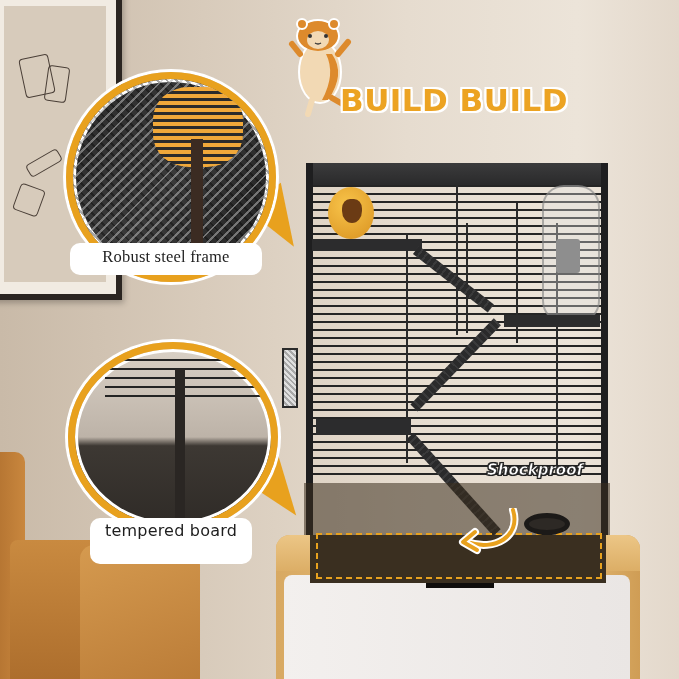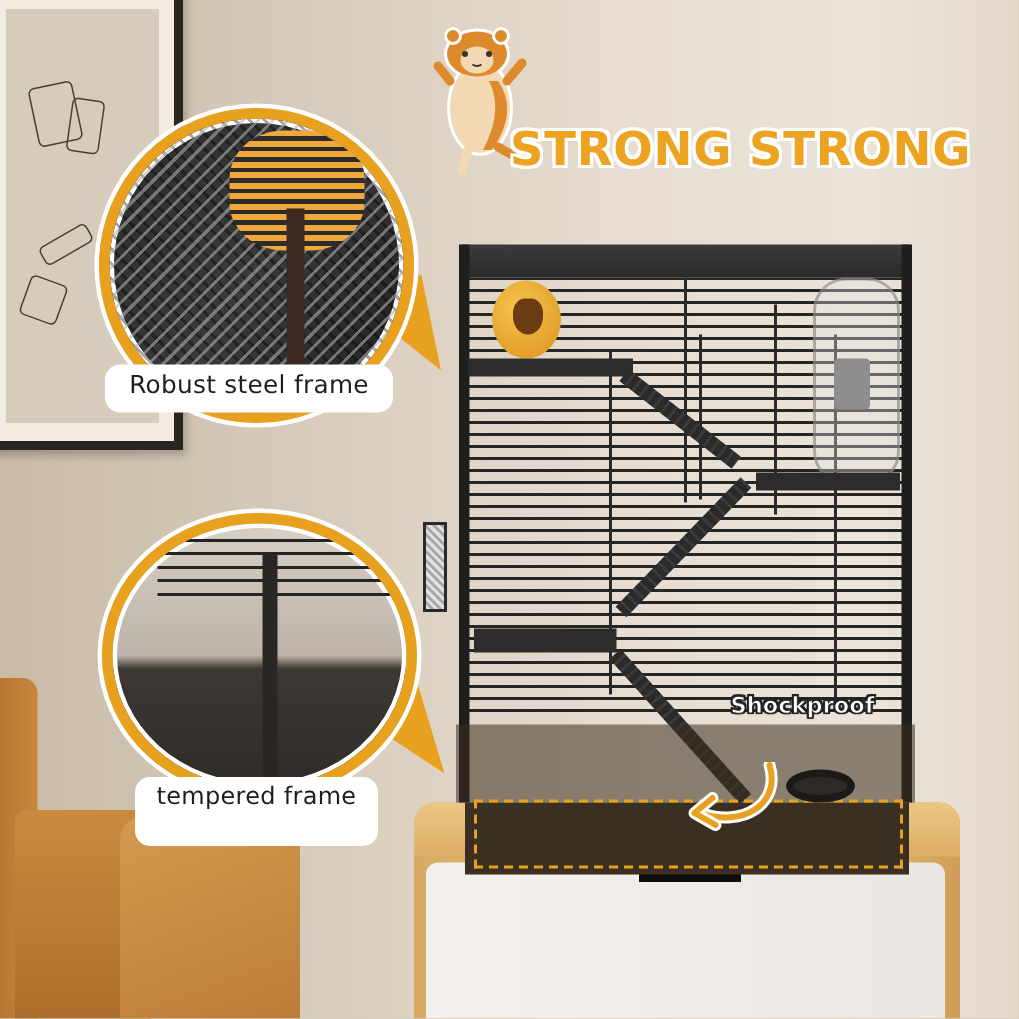--- a/index.html
+++ b/index.html
@@ -52,24 +52,24 @@
   .yellow-peek { position: absolute; left: 80px; top: 8px; width: 90px; height: 80px; background: repeating-linear-gradient(180deg,#f0a83a 0 4px,#2b2b2b 4px 7px); border-radius: 40%; }
   .frame-bar { position: absolute; left: 118px; top: 60px; width: 12px; height: 160px; background: #3b2b22; }
   .glass-post { position: absolute; left: 100px; top: 20px; width: 10px; height: 170px; background: #2a2623; }
   .glass-bars { position: absolute; left: 30px; top: 10px; width: 170px; height: 45px; background: repeating-linear-gradient(180deg,#242424 0 2px,transparent 2px 9px); }
 
   .tail { position: absolute; width: 0; height: 0; }
   .tail-1 { left: 258px; top: 190px; border-left: 18px solid transparent; border-right: 26px solid transparent; border-top: 60px solid #e8a11e; transform: rotate(-35deg); }
   .tail-2 { left: 258px; top: 460px; border-left: 18px solid transparent; border-right: 26px solid transparent; border-top: 60px solid #e8a11e; transform: rotate(-40deg); }
 
   .label { position: absolute; background: #fff; border-radius: 10px; color: #1e1e1e; font-family: "DejaVu Sans", sans-serif; font-size: 16.5px; text-align: center; padding: 4px 10px; line-height: 1.25; letter-spacing: 0.2px; }
-  .label-1 { left: 70px; top: 243px; width: 192px; height: 32px; }
+  .label-1 { left: 70px; top: 243px; width: 192px; height: 32px; font-family: Liberation Serif, serif; }
   .label-2 { left: 90px; top: 518px; width: 162px; height: 46px; font-size: 16px; line-height: 20px; padding-top: 3px; }
 
-  .kt-label { position: absolute; left: 470px; top: 462px; width: 130px; text-align: center; color: #fff; font-family: "DejaVu Sans", sans-serif; font-weight: bold; font-size: 15px; line-height: 17px; -webkit-text-stroke: 0.6px #222; text-shadow: 0 0 2px #222, 1px 1px 0 #222, -1px -1px 0 #222, 1px -1px 0 #222, -1px 1px 0 #222; }
+  .kt-label { position: absolute; left: 470px; top: 462px; width: 130px; text-align: center; color: #fff; font-family: "DejaVu Sans", sans-serif; font-weight: bold; font-size: 15px; line-height: 17px; -webkit-text-stroke: 0.6px #222; text-shadow: 0 0 2px #222, 1px 1px 0 #222, -1px -1px 0 #222, 1px -1px 0 #222, -1px 1px 0 #222; font-style: italic; }
   .kt-arrow { position: absolute; left: 455px; top: 508px; width: 70px; height: 50px; }
 
   
   .mascot { position: absolute; left: 288px; top: 14px; width: 70px; height: 104px; }
   .headline { position: absolute; left: 340px; top: 82px; font-family: "DejaVu Sans", sans-serif; font-weight: bold; font-size: 31px; color: #eca322; letter-spacing: 0.5px;
     text-shadow: 2px 0 0 #fff, -2px 0 0 #fff, 0 2px 0 #fff, 0 -2px 0 #fff, 2px 2px 0 #fff, -2px -2px 0 #fff, 2px -2px 0 #fff, -2px 2px 0 #fff; }
 </style>
 </head>
 <body>
 
@@ -137,21 +137,21 @@
   <div class="label label-1">
     <span>Robust steel frame</span>
   </div>
 
   <div class="tail tail-2"></div>
   <div class="callout callout-2">
     <div class="glass-bars"></div>
     <div class="glass-post"></div>
   </div>
   <div class="label label-2">
-    <div>tempered frame</div>
+    <div>tempered board</div>
   </div>
 
   <div class="kt-label">
     <div>Shockproof</div>
   </div>
   <svg class="kt-arrow" viewBox="0 0 70 50">
     <path d="M58 2 C 66 28, 40 44, 12 34" fill="none" stroke="#fff" stroke-width="8" stroke-linecap="round"></path>
     <path d="M58 2 C 66 28, 40 44, 12 34" fill="none" stroke="#e8a11e" stroke-width="4" stroke-linecap="round"></path>
     <path d="M20 24 L8 34 L22 42" fill="none" stroke="#fff" stroke-width="8" stroke-linecap="round" stroke-linejoin="round"></path>
     <path d="M20 24 L8 34 L22 42" fill="none" stroke="#e8a11e" stroke-width="4" stroke-linecap="round" stroke-linejoin="round"></path>
@@ -169,15 +169,15 @@
     <circle cx="14" cy="10" r="5" fill="#dd8a2c" stroke="#fff" stroke-width="2"></circle>
     <circle cx="46" cy="10" r="5" fill="#dd8a2c" stroke="#fff" stroke-width="2"></circle>
     <circle cx="22" cy="22" r="2" fill="#333"></circle>
     <circle cx="38" cy="22" r="2" fill="#333"></circle>
     <path d="M27 29 Q30 31 33 29" stroke="#333" stroke-width="1.3" fill="none"></path>
     <path d="M12 40 L4 30" stroke="#dd8a2c" stroke-width="6" stroke-linecap="round"></path>
     <path d="M50 40 L60 28" stroke="#dd8a2c" stroke-width="6" stroke-linecap="round"></path>
     <path d="M24 86 L20 100" stroke="#f2d9b4" stroke-width="6" stroke-linecap="round"></path>
     <path d="M44 84 L58 92" stroke="#dd8a2c" stroke-width="6" stroke-linecap="round"></path>
   </svg>
-  <div class="headline">STRONG STRONG</div>
+  <div class="headline">BUILD BUILD</div>
 
 </div>
 
 </body></html>

